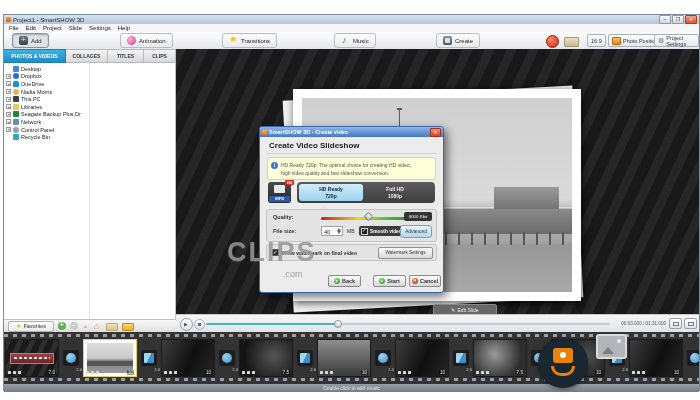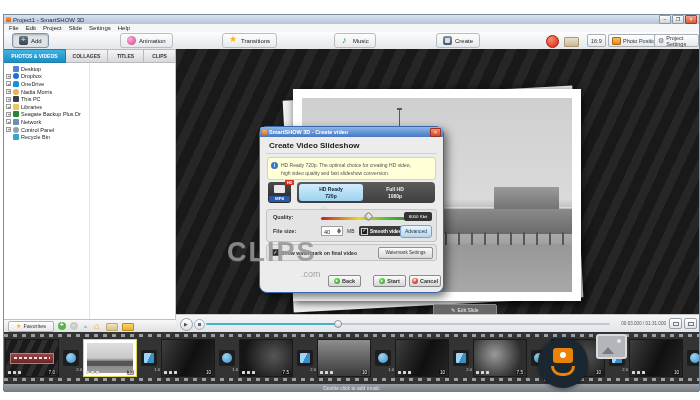--- a/index.html
+++ b/index.html
@@ -152,21 +152,21 @@
   .tsq{border-radius:1px;background:linear-gradient(115deg,#9ed4f4 50%,#3a90c8 50%);}
   .tdur{position:absolute;right:-3px;bottom:-6px;font-size:4.2px;color:#ccc;}
 
   
   #musicbar{position:absolute;left:0;top:369px;width:100%;height:8px;background:linear-gradient(#9aa0a6,#767c82);
             display:flex;align-items:center;justify-content:center;}
   #music-hint{font-size:5px;color:#eef;opacity:.9;}
 
   
   #dialog{position:absolute;left:255px;top:111px;width:183px;height:165px;background:#ececec;border:1px solid #3868a8;
-          border-radius:8px;box-shadow:3px 4px 10px rgba(0,0,0,.55);z-index:50;box-sizing:content-box;}
+          border-radius:3px;box-shadow:3px 4px 10px rgba(0,0,0,.55);z-index:50;box-sizing:content-box;}
   #dlg-title{position:absolute;left:0;top:0;right:0;height:10px;background:linear-gradient(#8ab6ea,#4878c0);
              border-radius:2px 2px 0 0;display:flex;align-items:center;gap:2px;padding:0 2px;}
   #dlg-ico{width:5px;height:5px;background:linear-gradient(#ffb060,#e07020);border-radius:1px;flex:none;}
   #dlg-title-text{font-size:5.5px;font-weight:bold;color:#fff;flex:1;}
   #dlg-close{width:9px;height:7px;background:linear-gradient(#f09078,#d04828);border:1px solid #a03018;border-radius:1px;
              color:#fff;font-size:5px;line-height:6px;text-align:center;}
   #dlg-heading{position:absolute;left:9px;top:14px;font-size:8px;font-weight:bold;color:#222;}
   #dlg-sep{position:absolute;left:6px;right:6px;top:26px;height:1px;background:#d2d2d2;}
   #info-box{position:absolute;left:7px;right:7px;top:30px;height:21px;background:#ffffd8;border:1px solid #ddd890;border-radius:3px;display:flex;}
   #info-ico{width:7px;height:7px;border-radius:50%;background:#3878c8;color:#fff;font-size:5px;font-weight:bold;
@@ -219,21 +219,21 @@
   .btn-ico{width:6px;height:6px;border-radius:50%;position:relative;flex:none;}
   .bi-green{background:radial-gradient(circle at 35% 30%,#88e070,#289828);}
   .bi-red{background:radial-gradient(circle at 35% 30%,#f08868,#c02818);}
   .bi-red::after{content:"×";position:absolute;left:1.4px;top:-1.4px;color:#fff;font-size:5px;font-weight:bold;}
   .bi-green::after{content:"";position:absolute;left:2px;top:1.6px;width:0;height:0;border-top:1.5px solid transparent;border-bottom:1.5px solid transparent;border-left:2.5px solid #fff;}
   #btn-back{left:68px;} #btn-start{left:113px;} #btn-cancel{left:149px;width:32px;}
 
   
   #flecr{position:absolute;left:227px;top:237px;z-index:99;font-size:27px;font-weight:bold;letter-spacing:2px;
          color:rgba(148,148,148,.85);text-shadow:0 1px 1px rgba(255,255,255,.15);}
-  #flecr-com{position:absolute;left:301px;top:269px;z-index:99;font-size:9px;color:rgba(148,148,148,.85);}
+  #flecr-com{position:absolute;left:283px;top:269px;z-index:99;font-size:9px;color:rgba(148,148,148,.85);}
   #desktop-wm{position:absolute;left:538px;top:334px;z-index:99;width:160px;height:60px;}
   #dwm-circle{position:absolute;left:0;top:4px;width:50px;height:50px;border-radius:50%;background:#1a2630;box-shadow:0 1px 4px rgba(0,0,0,.5);}
   #dwm-orange{position:absolute;left:15px;top:14px;width:20px;height:15px;background:#e8820a;border-radius:3px;}
   #dwm-orange::after{content:"";position:absolute;left:7px;top:4px;width:6px;height:6px;border-radius:50%;background:#fff;}
   #dwm-arc{position:absolute;left:13px;top:32px;width:24px;height:10px;border:3px solid #e8820a;border-top:none;border-radius:0 0 12px 12px;box-sizing:border-box;}
   #dwm-chip{position:absolute;left:58px;top:0px;width:27px;height:21px;background:#b2b6ba;border:2px solid #d8dcdc;border-radius:3px;}
   #dwm-chip::before{content:"";position:absolute;left:4px;bottom:3px;width:0;height:0;border-left:6px solid transparent;border-right:6px solid transparent;border-bottom:7px solid #787c80;}
   #dwm-chip::after{content:"";position:absolute;right:4px;top:3px;width:4px;height:4px;border-radius:50%;background:#e8e8e8;}
   #dwm-text{position:absolute;left:44px;top:18px;font-size:29px;font-weight:bold;color:#2fae9e;letter-spacing:0px;}
 </style>

